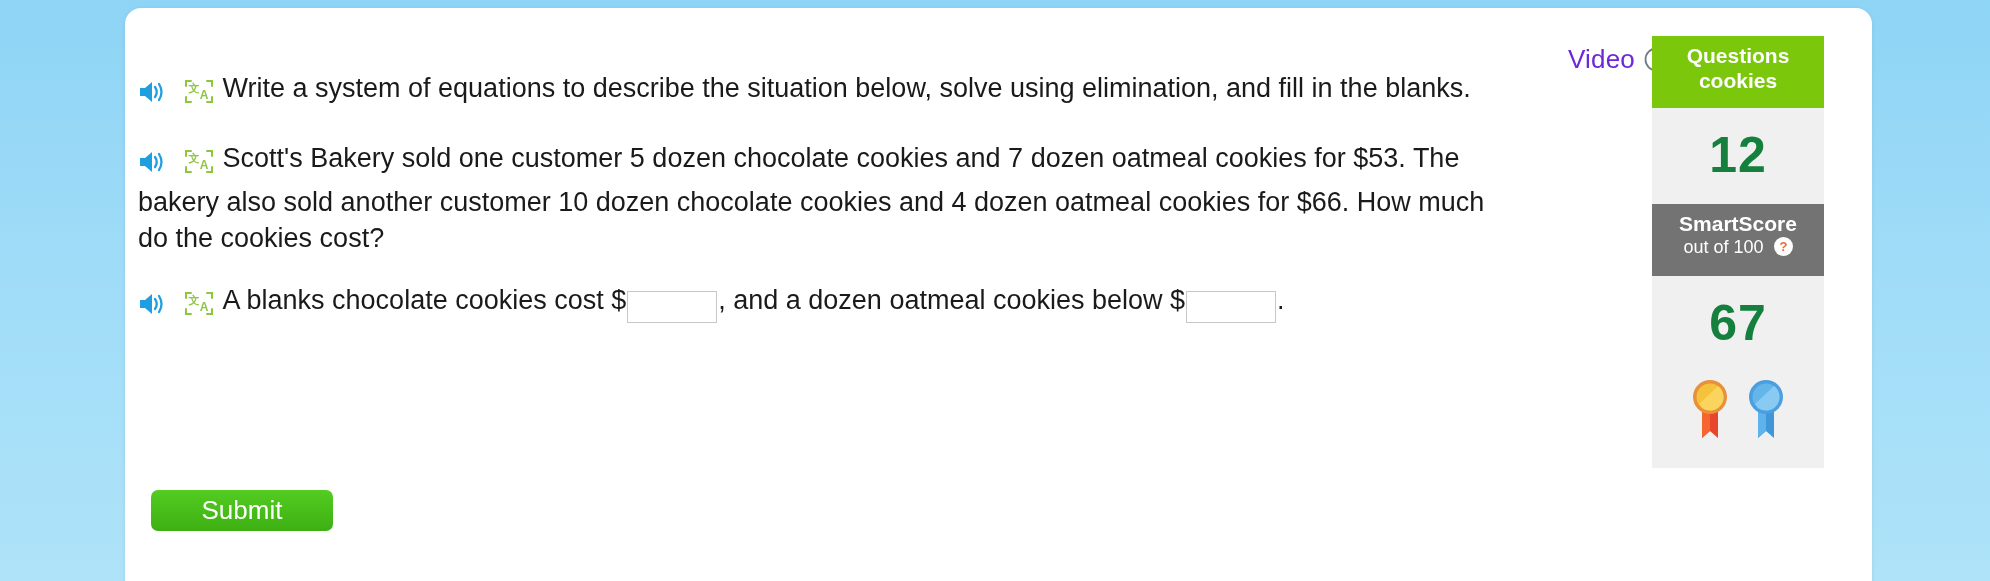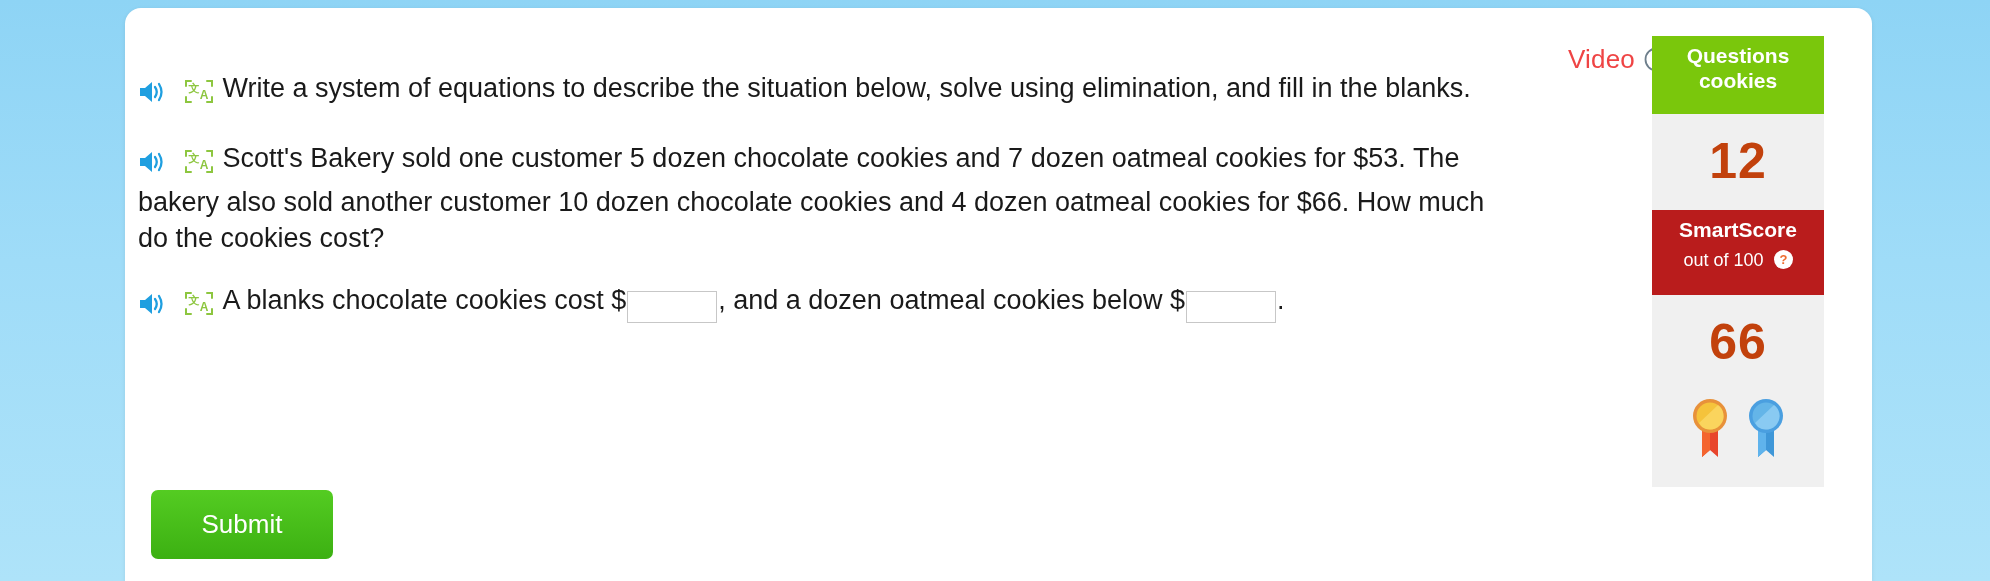--- a/index.html
+++ b/index.html
@@ -37,65 +37,65 @@
     right: 203px;
     top: 36px;
     display: flex;
     align-items: center;
     gap: 9px;
     cursor: pointer;
     user-select: none;
   }
   #video-link .video-label {
     font-size: 26px;
-    color: #ef4444;
+    color: #6d28d9;
     letter-spacing: 0.2px;
   }
   .play-icon { display: block; }
 
   
   #score-panel {
     position: absolute;
     left: 1527px;
     top: 28px;
     width: 172px;
     background: #f0f0f0;
     padding-bottom: 0;
   }
   .panel-header {
     text-align: center;
     color: #ffffff;
     font-weight: bold;
     line-height: 1.18;
-    padding: 8px 6px 20px;
+    padding: 8px 6px 14px;
   }
   #questions-answered-header {
     background: #7ac70c;
     font-size: 21px;
   }
   #smartscore-header {
-    background: #b91c1c;
+    background: #737373;
     font-size: 21px;
   }
   #smartscore-header .sub {
     display: block;
     font-size: 18px;
     font-weight: normal;
-    margin-top: 8px;
+    margin-top: 1px;
   }
   .help-badge {
     display: inline-block;
     vertical-align: -3px;
     margin-left: 5px;
   }
   .panel-value {
     text-align: center;
     font-size: 50px;
     font-weight: bold;
-    color: #c2410c;
+    color: #15803d;
     padding: 18px 0 20px;
     letter-spacing: 1px;
   }
   #awards-row {
     display: flex;
     justify-content: center;
     gap: 14px;
     padding: 4px 0 22px;
   }
 
@@ -134,21 +134,21 @@
     font-family: "Liberation Sans", sans-serif;
     padding: 0 5px;
     outline: none;
   }
 
   #submit-button {
     position: absolute;
     left: 13px;
     top: 420px;
     width: 182px;
-    height: 69px;
+    height: 41px;
     background: #45c01a;
     background: linear-gradient(180deg, #54cc22 0%, #3cb012 100%);
     border: none;
     border-radius: 7px;
     color: #ffffff;
     font-size: 26px;
     font-family: "Liberation Sans", sans-serif;
     cursor: pointer;
   }
 </style>
@@ -180,21 +180,21 @@
       <div class="sub">
         <span>out of 100</span>
         <span class="help-badge">
           <svg width="19" height="19" viewBox="0 0 19 19" aria-hidden="true">
             <circle cx="9.5" cy="9.5" r="9.5" fill="#ffffff"></circle>
             <text x="9.5" y="14.3" text-anchor="middle" font-family="Liberation Sans, sans-serif" font-size="13" font-weight="bold" fill="#ed6c30">?</text>
           </svg>
         </span>
       </div>
     </div>
-    <div class="panel-value">66</div>
+    <div class="panel-value">67</div>
 
     <div id="awards-row">
       <span>
         <svg width="42" height="66" viewBox="0 0 42 66" aria-hidden="true">
           <path d="M13 30 L13 62 L21 55 L29 62 L29 30 Z" fill="#e8452c"></path>
           <path d="M13 30 L13 62 L21 55 L21 30 Z" fill="#f4652f"></path>
           <circle cx="21" cy="21" r="17" fill="#e8913a"></circle>
           <circle cx="21" cy="21" r="13.5" fill="#f5c33b"></circle>
           <path d="M10 28 L29 10 A13.5 13.5 0 0 1 13 32 Z" fill="#fbd96a" opacity="0.75"></path>
         </svg>

